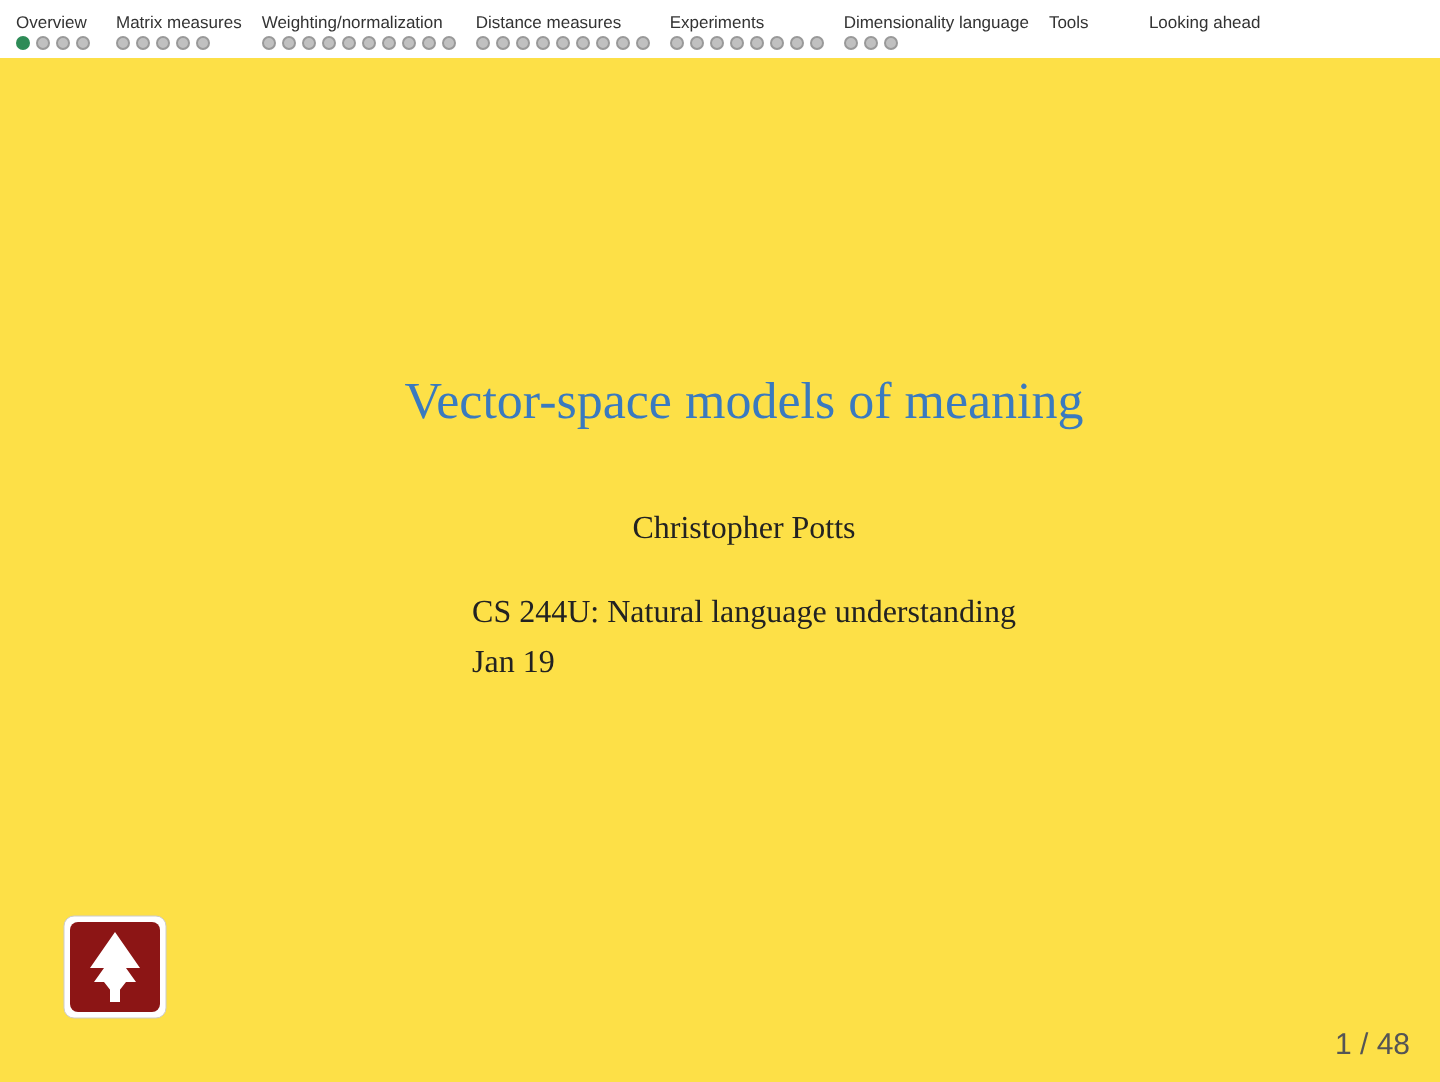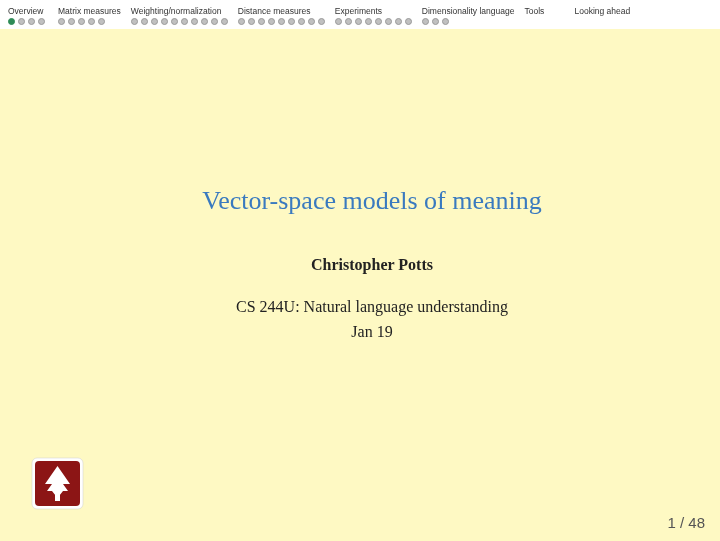--- a/index.html
+++ b/index.html
@@ -9,21 +9,21 @@
       height: 541px;
       background: #f0f0f0;
       font-family: sans-serif;
       overflow: hidden;
       position: relative;
     }
 
     .slide {
       width: 720px;
       height: 541px;
-      background: #fef9c3;
+      background: #fde047;
       position: relative;
       display: flex;
       flex-direction: column;
     }
 
     
     .nav-bar {
       display: flex;
       flex-direction: row;
       align-items: flex-start;
@@ -91,27 +91,25 @@
       margin-bottom: 40px;
       font-family: Georgia, serif;
     }
 
     .author {
       font-size: 16px;
       color: #222222;
       text-align: right;
       margin-bottom: 20px;
       font-family: Georgia, serif;
-      font-weight: bold;
     }
 
     .course-info {
       font-size: 16px;
       color: #222222;
-      text-align: center;
       line-height: 1.6;
       font-family: Georgia, serif;
     }
 
     
     .stanford-logo {
       position: absolute;
       bottom: 30px;
       left: 30px;
       width: 55px;

